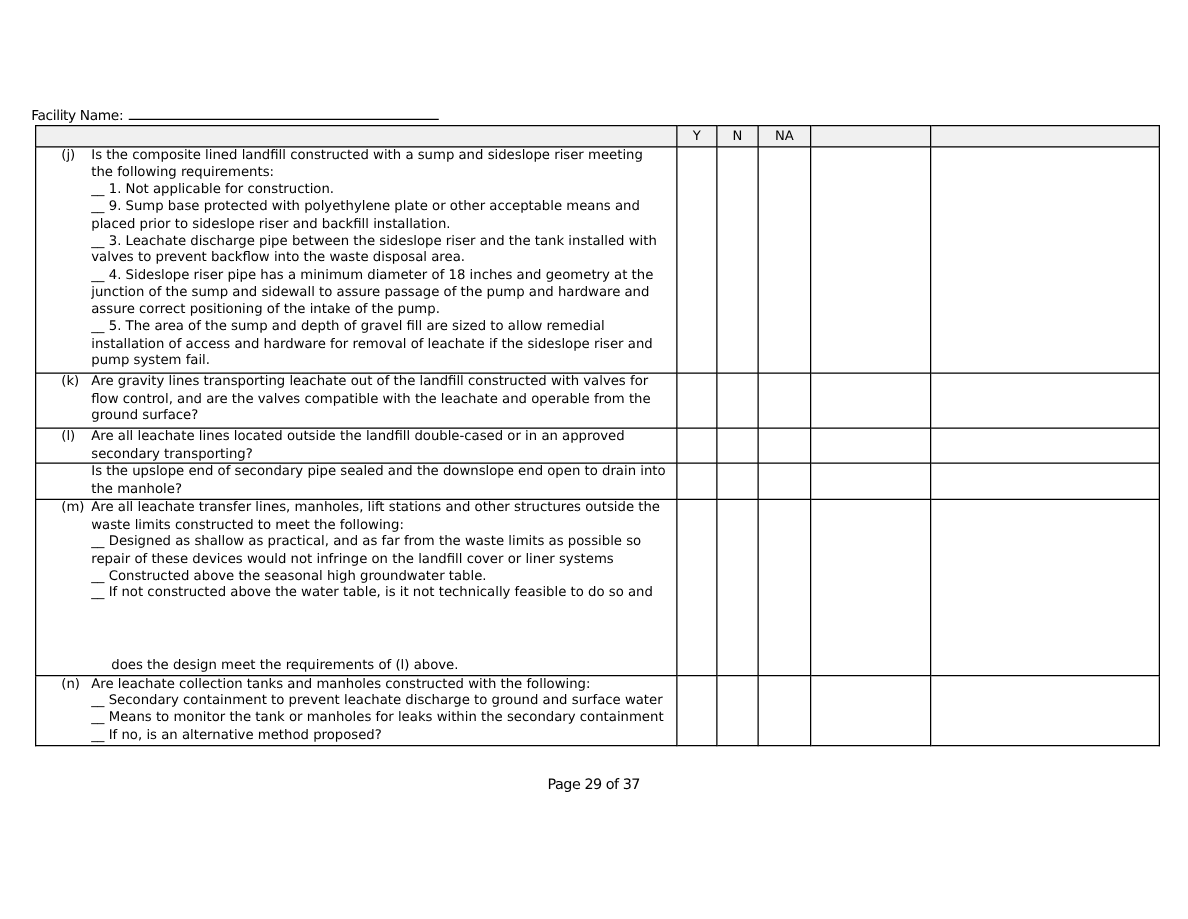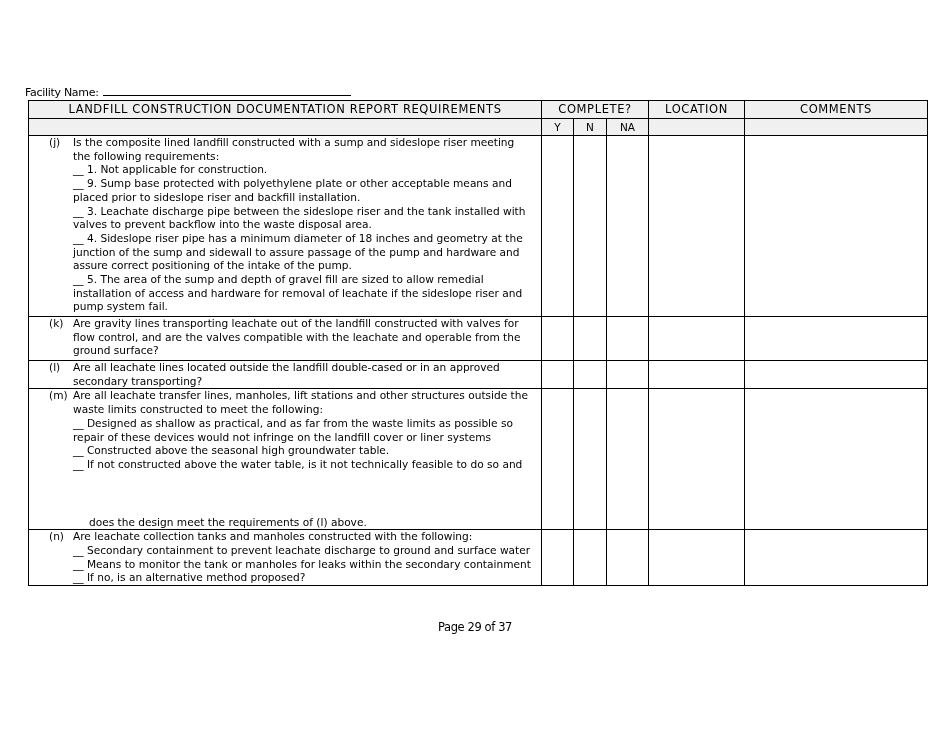--- a/index.html
+++ b/index.html
@@ -28,26 +28,20 @@
 <table class="req">
   <colgroup>
     <col style="width:513px">
       <col style="width:32px">
       <col style="width:33px">
       <col style="width:42px">
       <col style="width:96px">
       <col style="width:183px">
   </colgroup>
   <thead>
-    <tr>
-      <th>LANDFILL CONSTRUCTION DOCUMENTATION REPORT REQUIREMENTS</th>
-      <th colspan="3">COMPLETE?</th>
-      <th>LOCATION</th>
-      <th>COMMENTS</th>
-    </tr>
     <tr>
       <th class="sub"></th>
       <th class="sub">Y</th>
       <th class="sub">N</th>
       <th class="sub">NA</th>
       <th class="sub"></th>
       <th class="sub"></th>
     </tr>
   </thead>
   <tbody>
@@ -95,20 +89,33 @@
         </div>
       </td>
       <td></td>
       <td></td>
       <td></td>
       <td></td>
       <td></td>
     </tr>
 
 
+    <tr style="height:28px">
+      <td class="desc">
+        <div class="item">
+          <span class="lbl"></span>
+          <span class="txt">Is the upslope end of secondary pipe sealed and the downslope end open to drain into the manhole?</span>
+        </div>
+      </td>
+      <td></td>
+      <td></td>
+      <td></td>
+      <td></td>
+      <td></td>
+    </tr>
 
     <tr style="height:97px">
       <td class="desc">
         <div class="item">
           <span class="lbl">(m)</span>
           <span class="txt">
             <span class="sub-line">Are all leachate transfer lines, manholes, lift stations and other structures outside the waste limits constructed to meet the following:</span>
             <span class="sub-line">__ Designed as shallow as practical, and as far from the waste limits as possible so repair of these devices would not infringe on the landfill cover or liner systems</span>
             <span class="sub-line">__ Constructed above the seasonal high groundwater table.</span>
             <span class="sub-line">__ If not constructed above the water table, is it not technically feasible to do so and</span>

